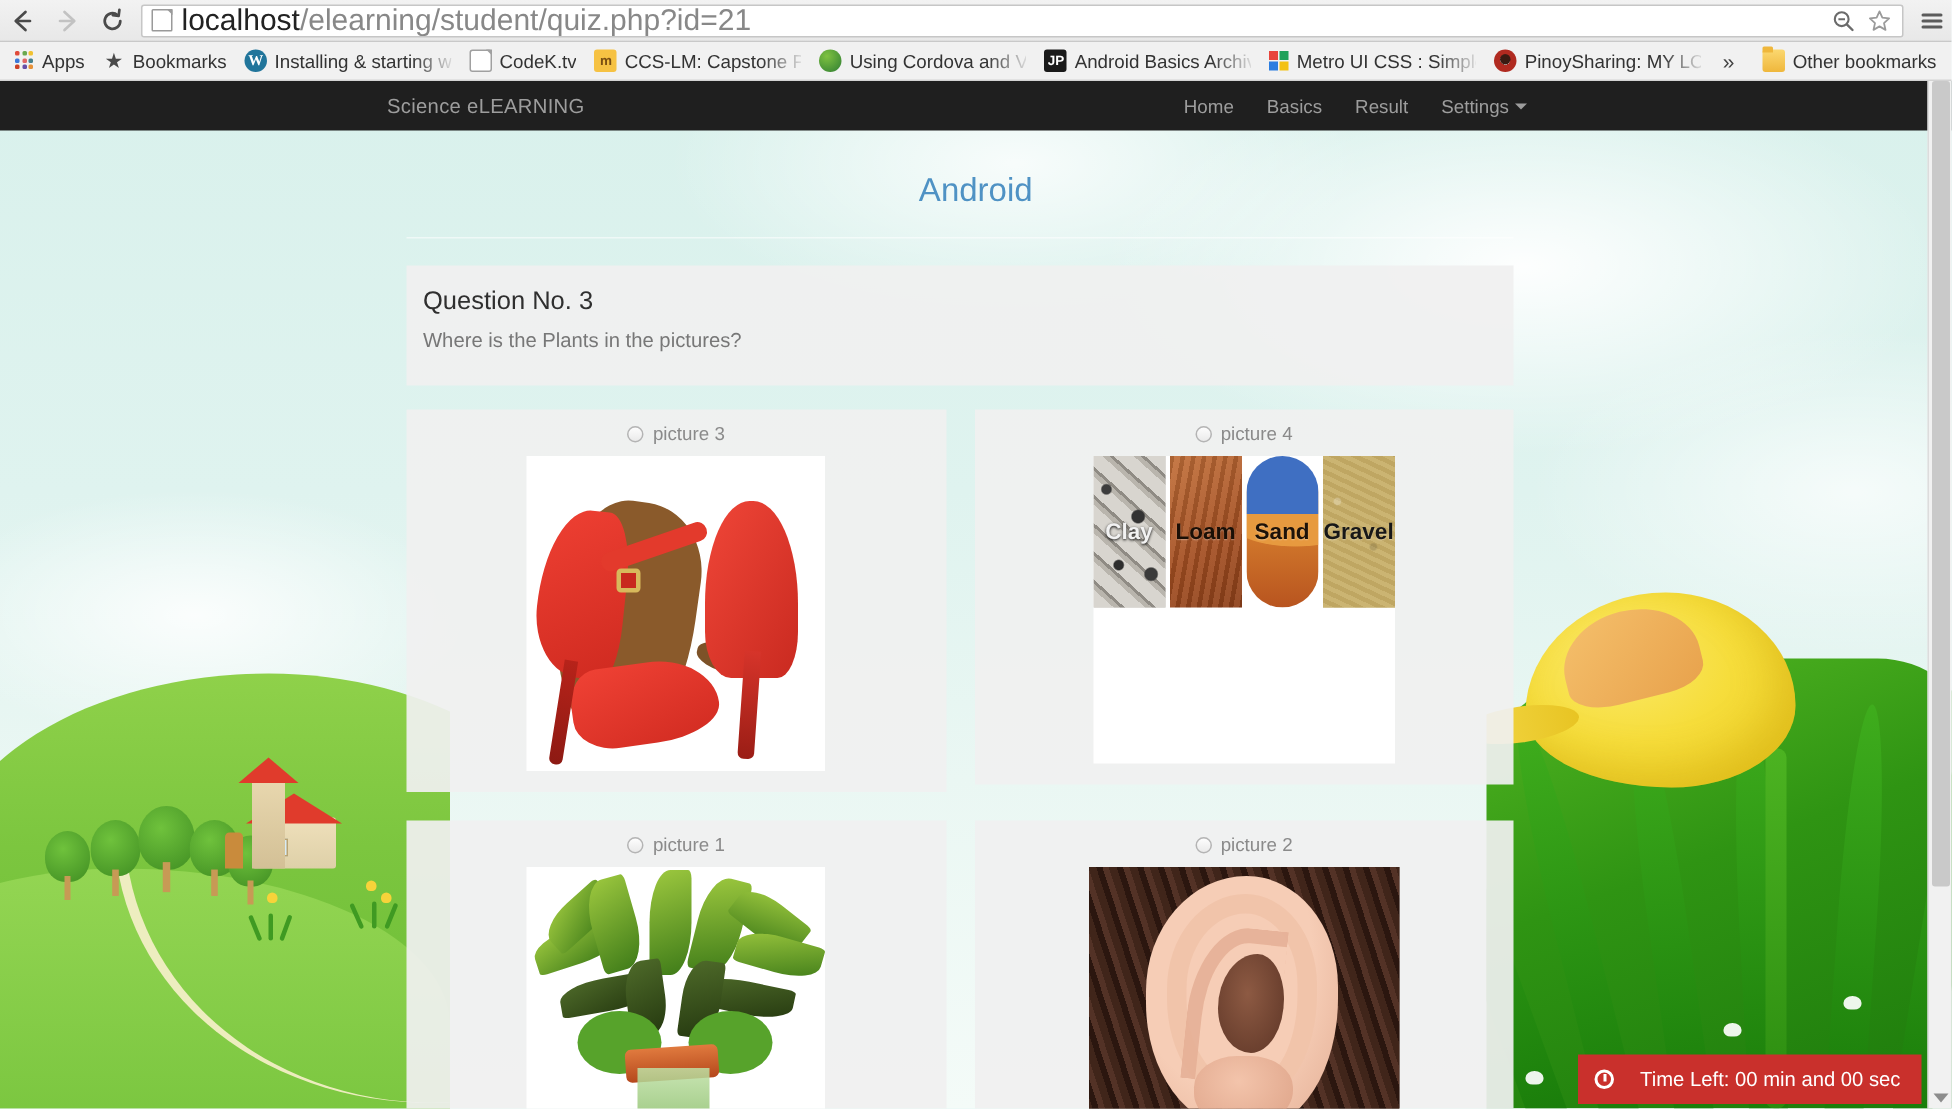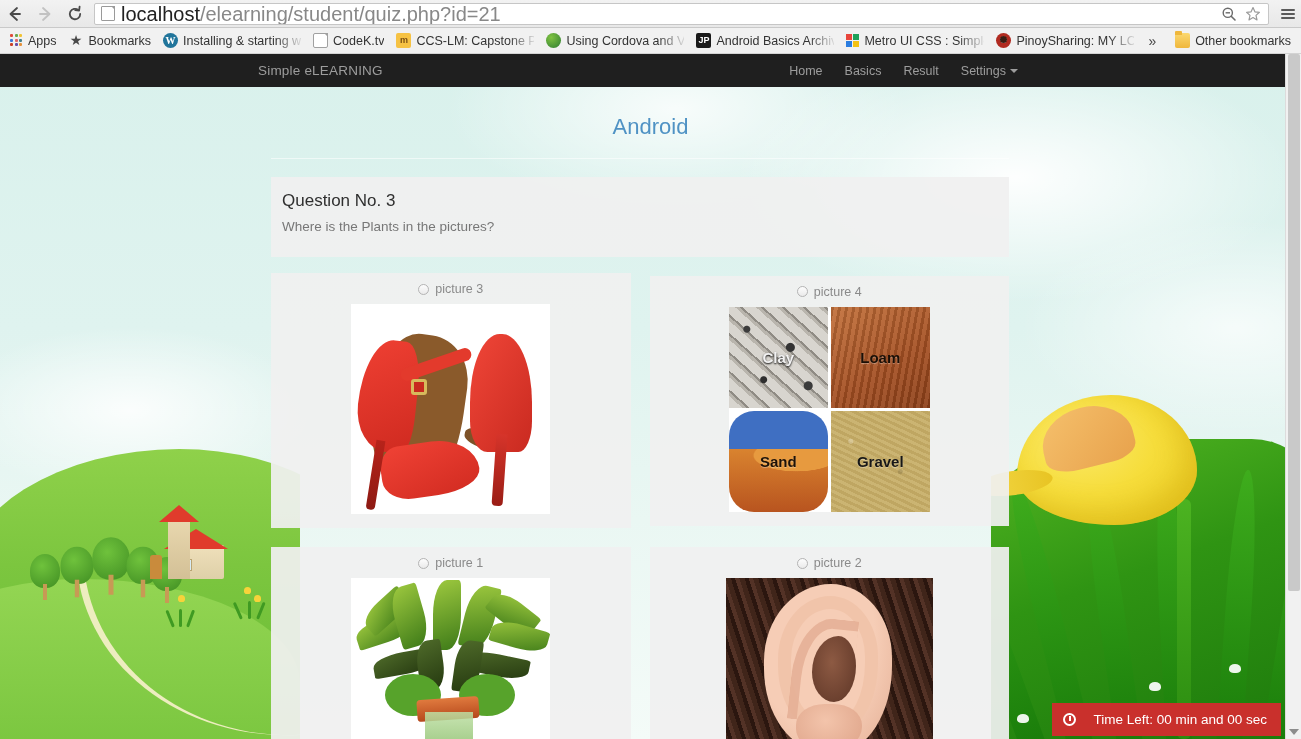--- a/index.html
+++ b/index.html
@@ -224,21 +224,21 @@
   }
 
   .question-panel {
     position: absolute; top: 123px; left: 271px; width: 738px; height: 80px;
     background: rgba(240,240,240,.93);
   }
   .q-no { position: absolute; left: 11px; top: 14px; font-size: 17px; color: #2f2f2f; }
   .q-text { position: absolute; left: 11px; top: 42px; font-size: 13.5px; color: #777; }
 
   .choices { position: absolute; top: 219px; left: 271px; width: 738px; }
-  .choice-row { display: flex; gap: 19px; margin-bottom: 19px; align-items: center; }
+  .choice-row { display: flex; gap: 19px; margin-bottom: 19px; }
   .choice-card {
     width: 360px; background: rgba(240,240,240,.93);
     padding-top: 9px; padding-bottom: 14px;
     display: flex; flex-direction: column; align-items: center;
   }
   .choice-card.tall { height: 255px; }
   .choice-card.tall2 { height: 250px; }
   .choice-label {
     display: flex; align-items: center; gap: 6px;
     font-size: 12.5px; color: #8a8a8a; margin-bottom: 8px;
@@ -258,21 +258,21 @@
   .shoe-a .strap { position: absolute; left: 40px; top: 34px; width: 74px; height: 13px; background: #e33a2c; border-radius: 7px; transform: rotate(-19deg); }
   .shoe-a .buckle { position: absolute; left: 52px; top: 55px; width: 16px; height: 16px; border: 3px solid #d7b95c; border-radius: 3px; background: #c8281e; }
   .shoe-a .vamp { position: absolute; left: 22px; top: 118px; width: 98px; height: 54px; background: linear-gradient(160deg, #f04235, #d12b21); border-radius: 20% 46% 46% 30% / 44% 62% 40% 40%; transform: rotate(-8deg); }
   .shoe-a .heel { position: absolute; left: 12px; top: 116px; width: 9px; height: 70px; background: linear-gradient(#b7231a, #8d1a13); border-radius: 0 0 4px 4px; transform: rotate(9deg); }
   .shoe-b { right: 10px; top: 30px; width: 80px; height: 170px; }
   .shoe-b .back { position: absolute; left: 10px; top: 0; width: 62px; height: 118px; background: linear-gradient(120deg, #f04638, #c92a20); border-radius: 48% 48% 22% 28% / 58% 58% 26% 26%; }
   .shoe-b .heel2 { position: absolute; left: 34px; top: 100px; width: 11px; height: 72px; background: linear-gradient(#d6342a, #9a1d15); border-radius: 0 0 4px 4px; transform: rotate(4deg); }
   .shoe-b .base { position: absolute; left: 4px; top: 96px; width: 54px; height: 20px; background: #7d5228; border-radius: 38% 44% 50% 50%; transform: rotate(12deg); }
 
   
-  .thumb.soils { width: 201px; height: 248px; display: grid; grid-template-columns: 1fr 1fr; grid-template-rows: 1fr 1fr; gap: 3px; background: #fff; }
+  .thumb.soils { width: 201px; height: 248px; display: grid; grid-template-columns: 1fr 1fr 1fr 1fr; grid-template-rows: 1fr 1fr; gap: 3px; background: #fff; }
   .soil { position: relative; display: flex; align-items: center; justify-content: center; }
   .soil span { position: relative; font-size: 15px; color: #1b1b1b; font-weight: 700; text-shadow: 0 1px 1px rgba(255,255,255,.35); }
   .soil.clay {
     background:
       radial-gradient(circle at 18% 22%, #3c3c3c 0 3px, transparent 4px),
       radial-gradient(circle at 62% 40%, #333 0 4px, transparent 5px),
       radial-gradient(circle at 35% 72%, #2e2e2e 0 3px, transparent 4px),
       radial-gradient(circle at 80% 78%, #3a3a3a 0 4px, transparent 5px),
       repeating-linear-gradient(42deg, #d8d5cf 0 9px, #b9b5ad 9px 12px, #8f8b84 12px 14px),
       #c9c6c0;
@@ -558,21 +558,21 @@
       <div class="white-flower" style="right:140px; bottom:48px;"></div>
       <div class="white-flower" style="right:60px; bottom:66px;"></div>
       <div class="white-flower" style="right:186px; bottom:22px;"></div>
       <div class="white-flower" style="right:272px; bottom:16px;"></div>
     </div>
   </div>
 
   <div class="page-content">
 
     <div class="navbar">
-      <span class="brand">Simple eLEARNING</span>
+      <span class="brand">Science eLEARNING</span>
       <div class="nav-links">
         <span class="nav-link">Home</span>
         <span class="nav-link">Basics</span>
         <span class="nav-link">Result</span>
         <span class="nav-link"><span>Settings</span><i class="caret"></i></span>
       </div>
     </div>
 
     <div class="quiz-title">Android</div>
     <div class="title-rule"></div>

